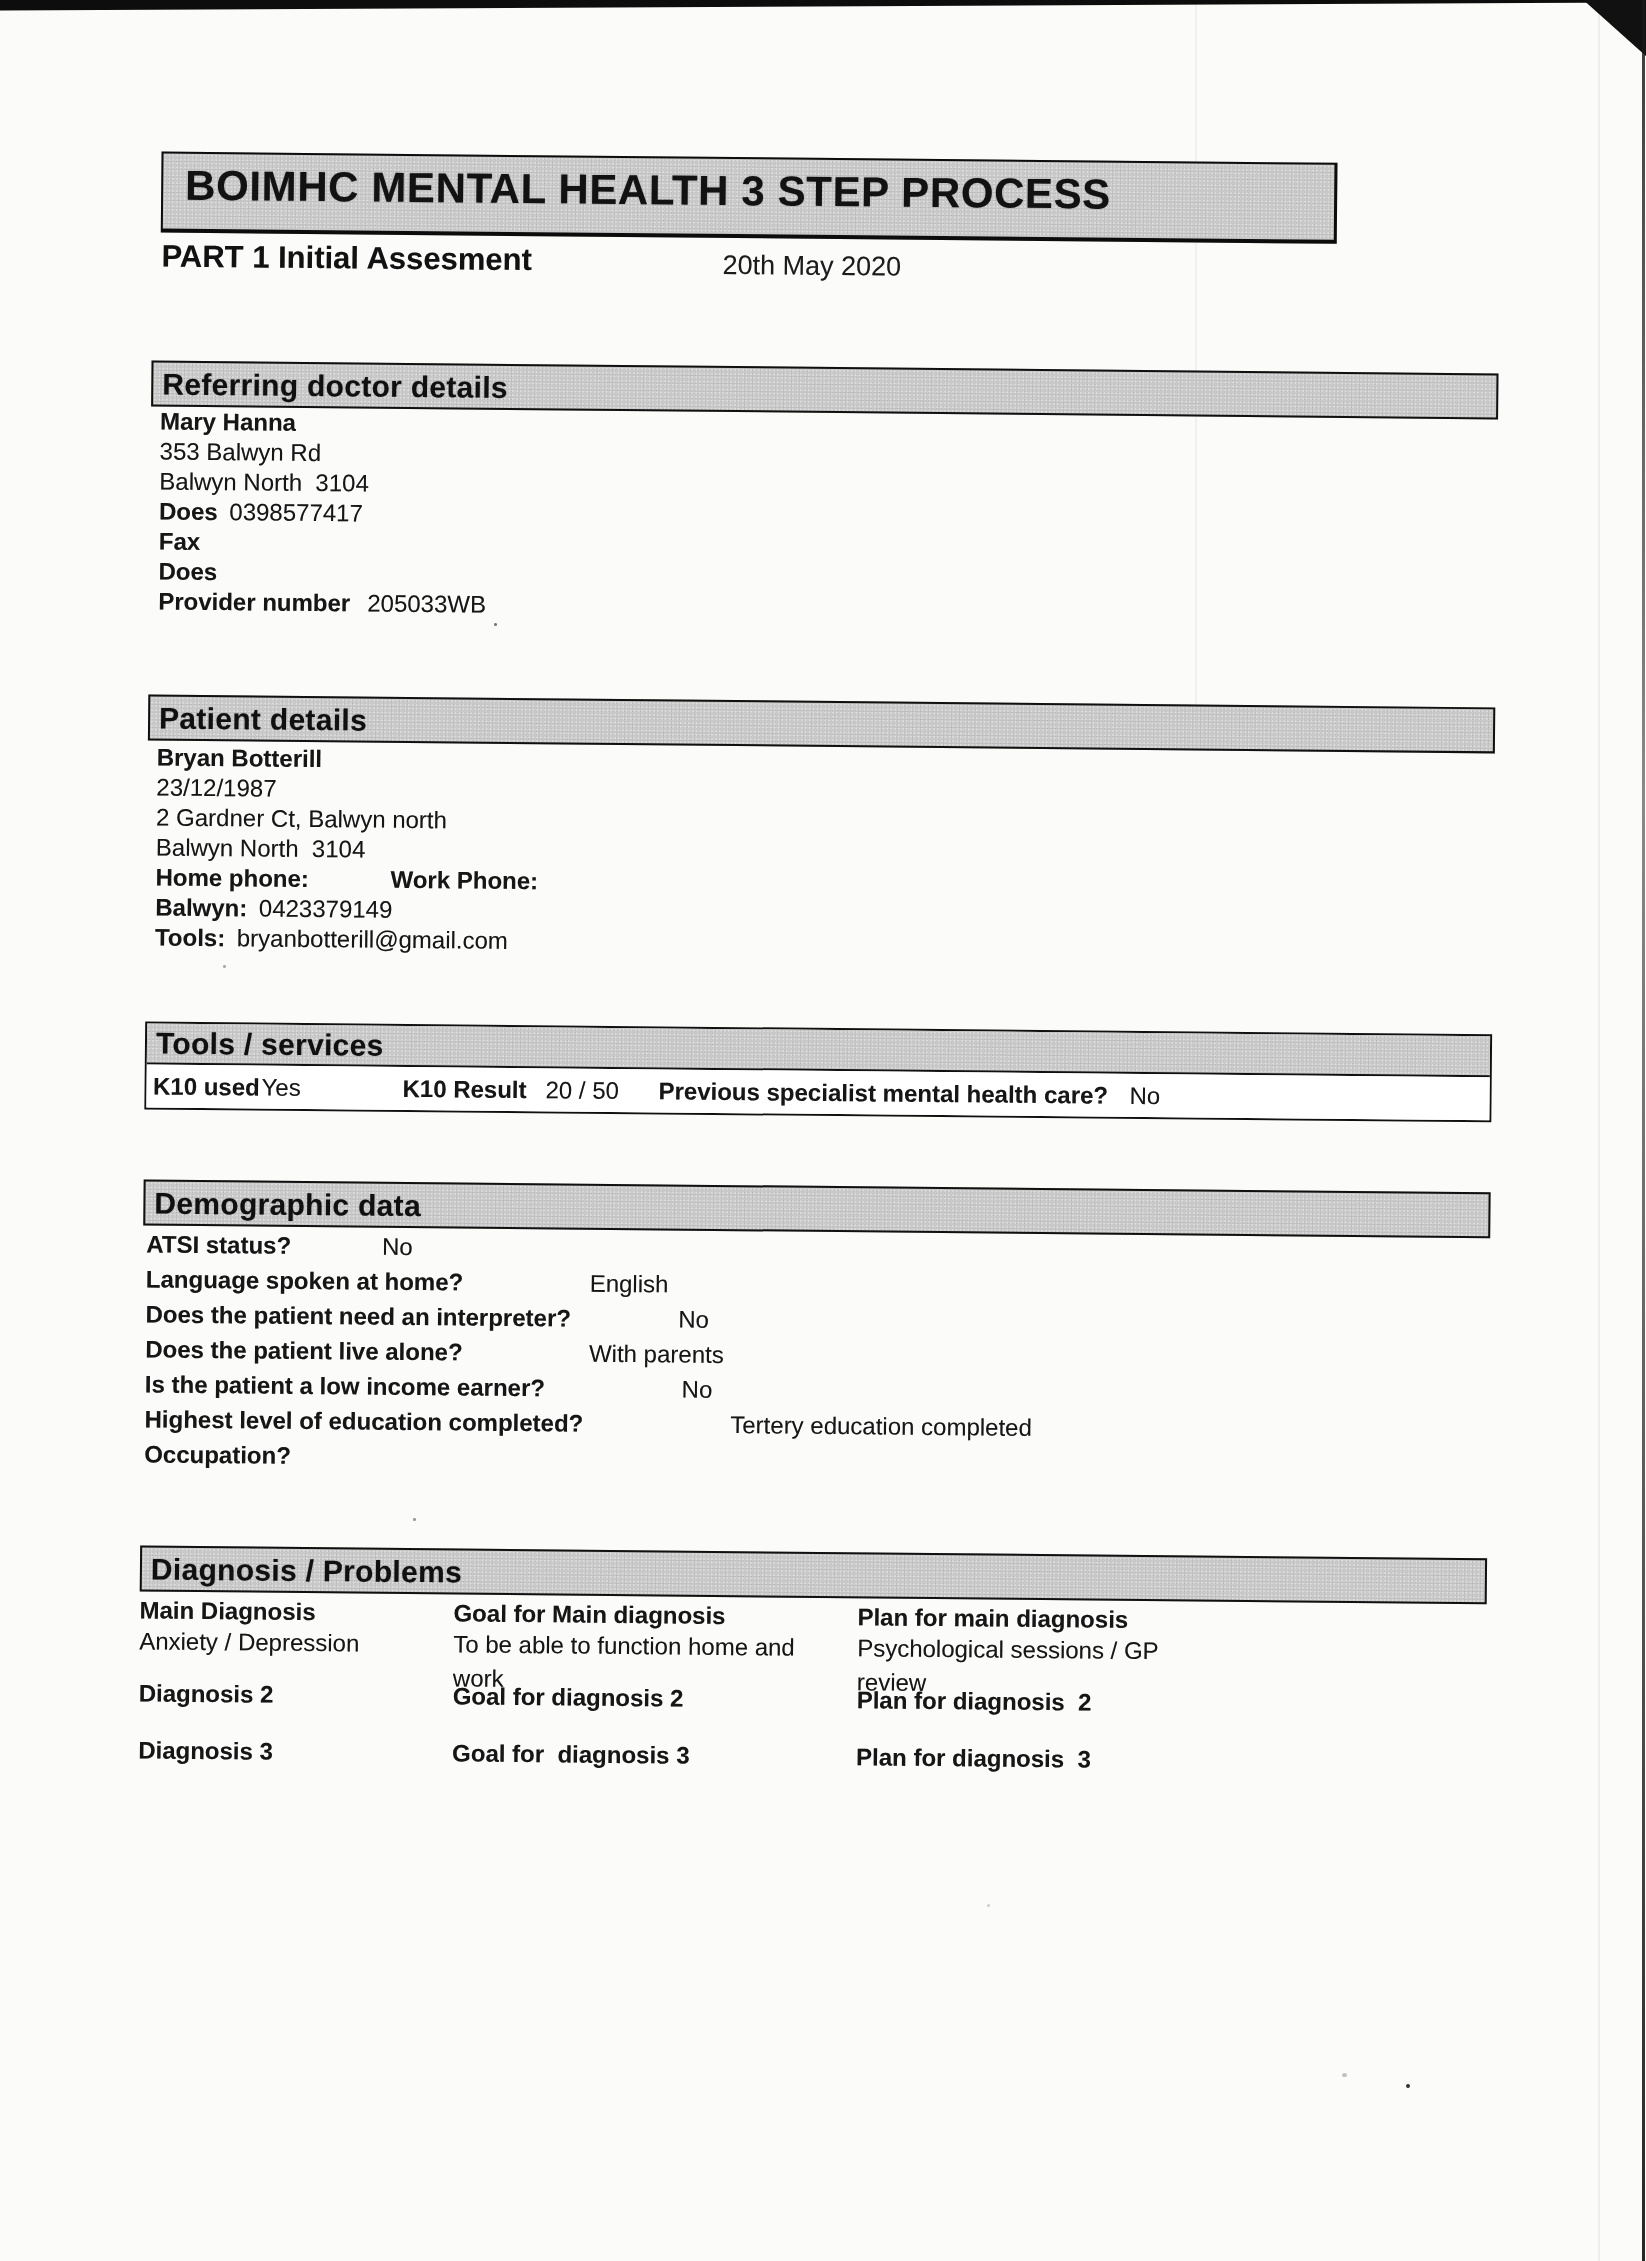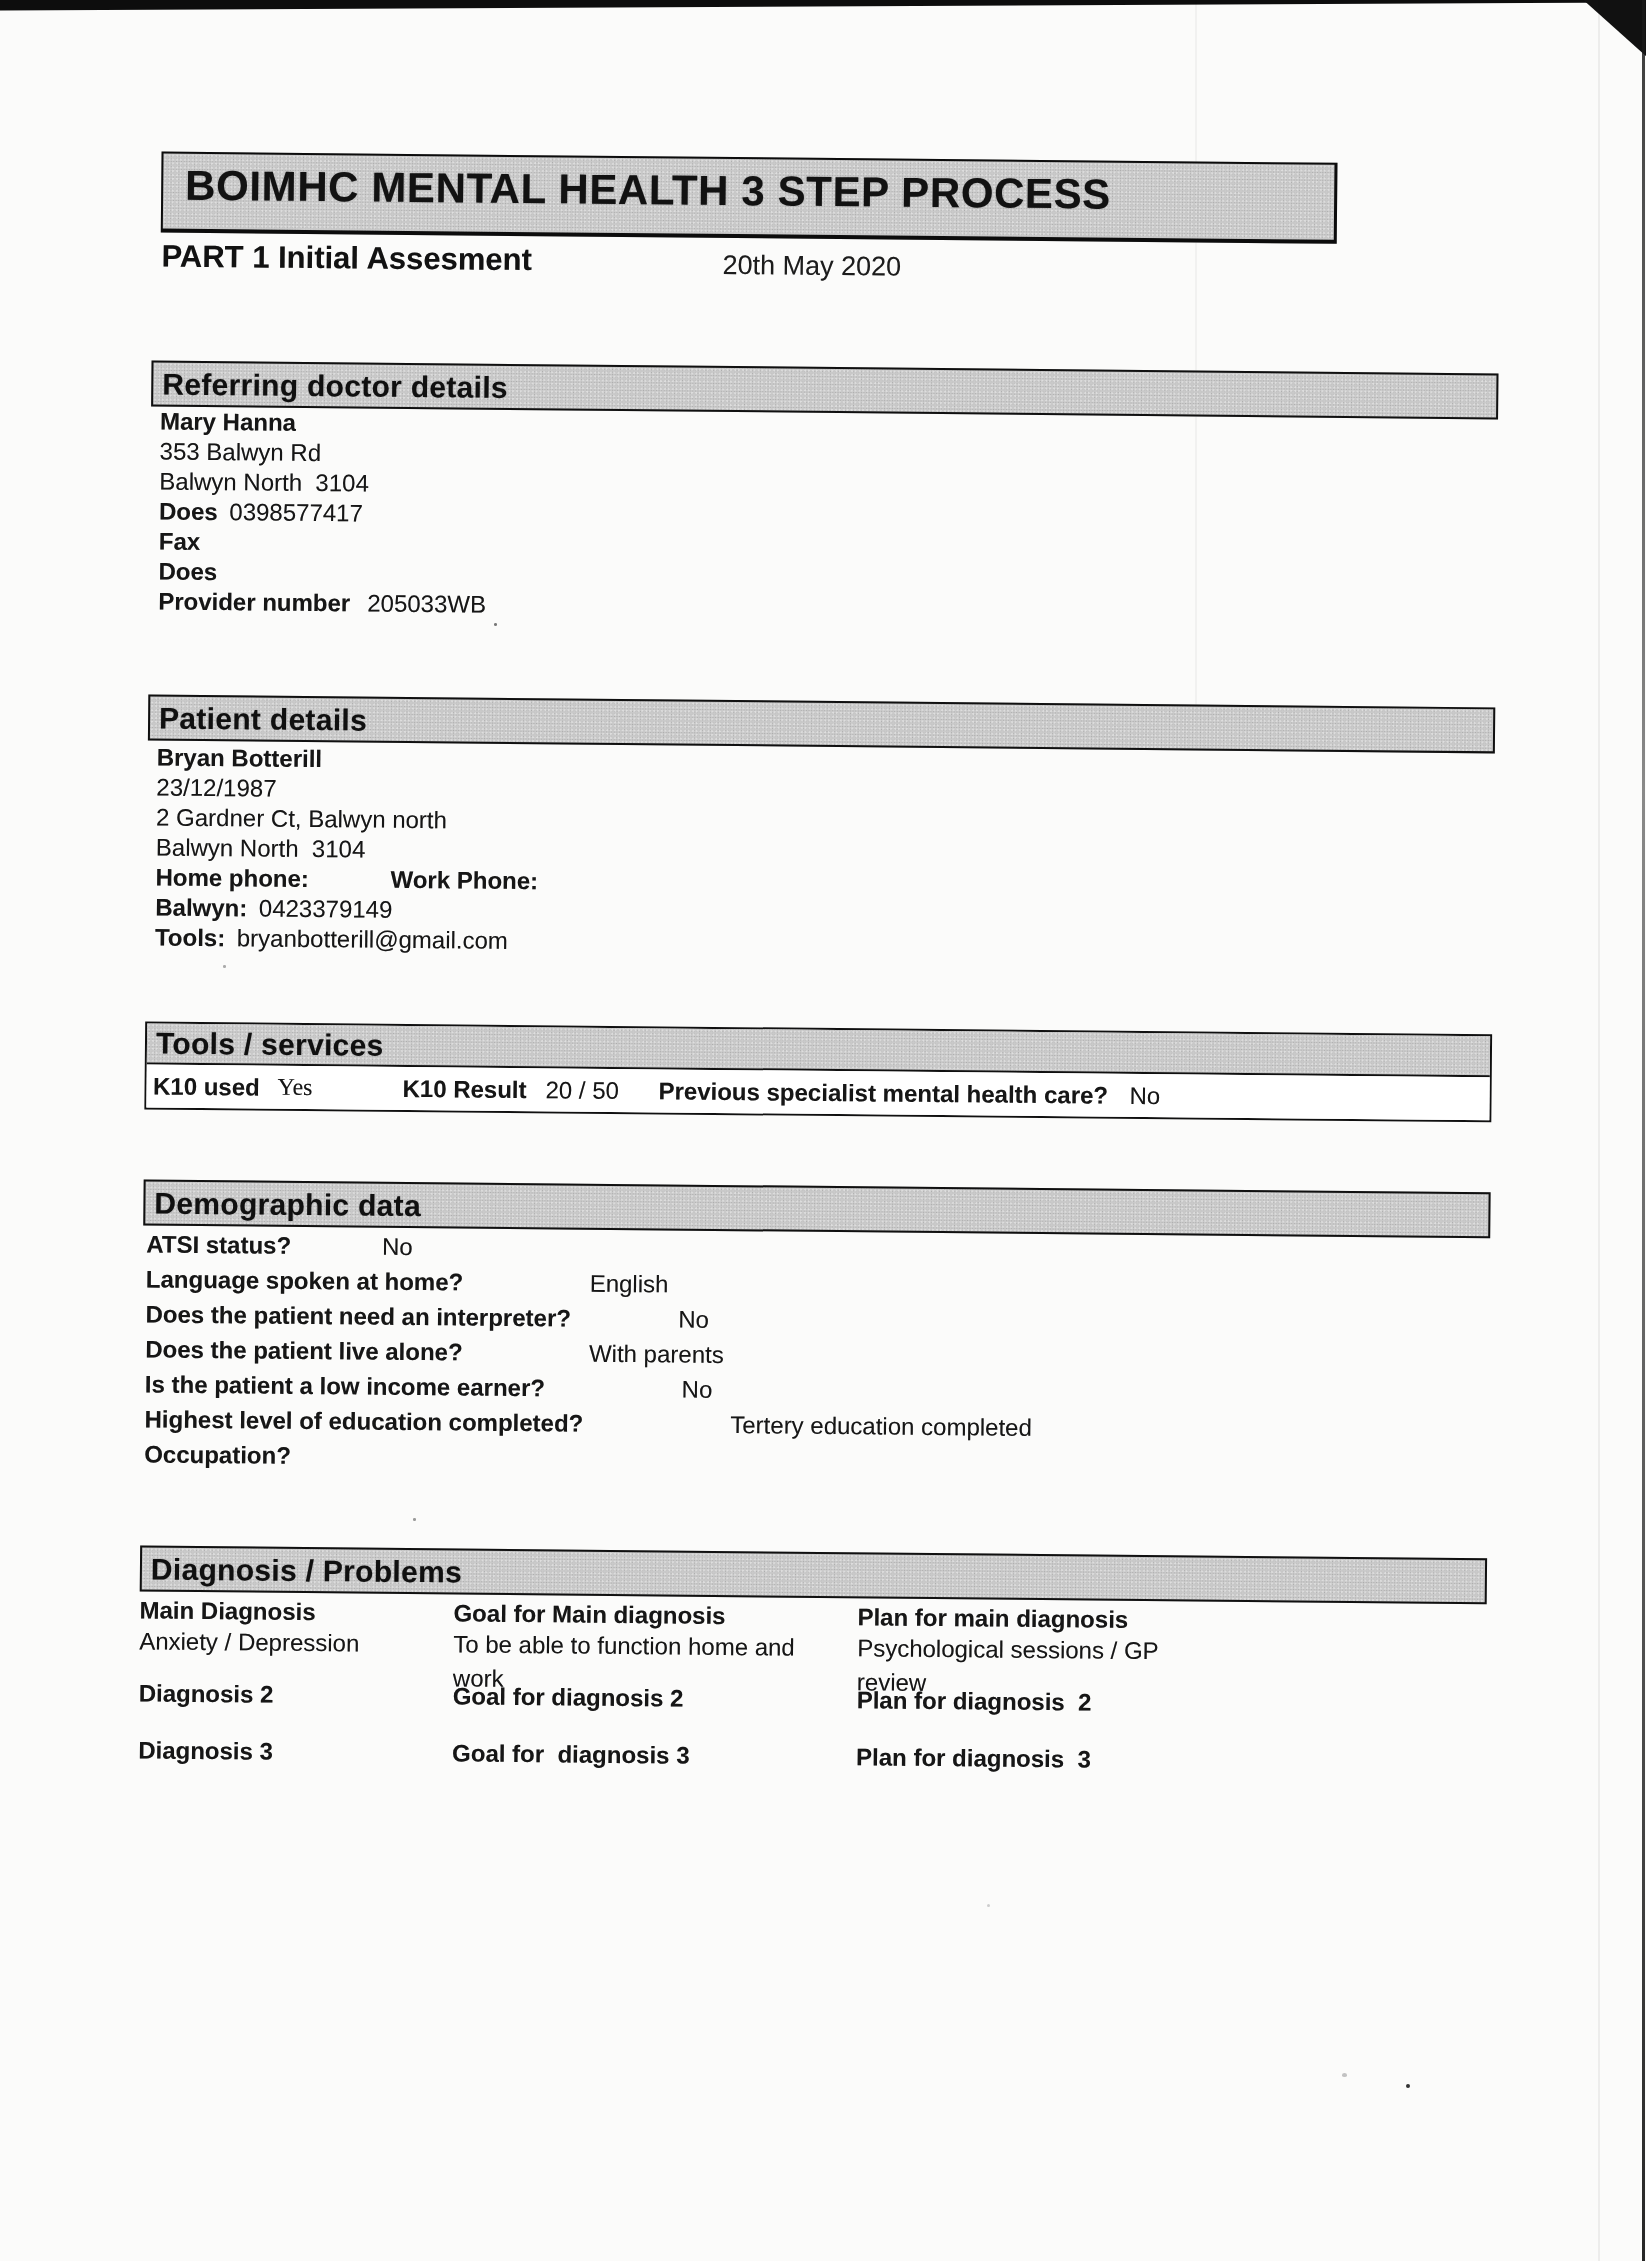--- a/index.html
+++ b/index.html
@@ -164,21 +164,21 @@
       </div>
     </div>
   </div>
 
   <div class="sec sec-tools">
     <div class="band halftone tools-band">
       <span class="txt t">Tools / services</span>
     </div>
     <div class="tools-row">
       <span class="b t" style="left:6.5px;">K10 used</span>
-      <span class="t" style="left:131px;font-family:Liberation Serif, serif;">Yes</span>
+      <span class="t" style="left:115px;">Yes</span>
       <span class="b t" style="left:256px;">K10 Result</span>
       <span class="t" style="left:399px;">20 / 50</span>
       <span class="b t" style="left:512px;">Previous specialist mental health care?</span>
       <span class="t" style="left:983px;">No</span>
     </div>
   </div>
 
   <div class="sec sec-demo">
     <div class="band halftone">
       <span class="txt t">Demographic data</span>

